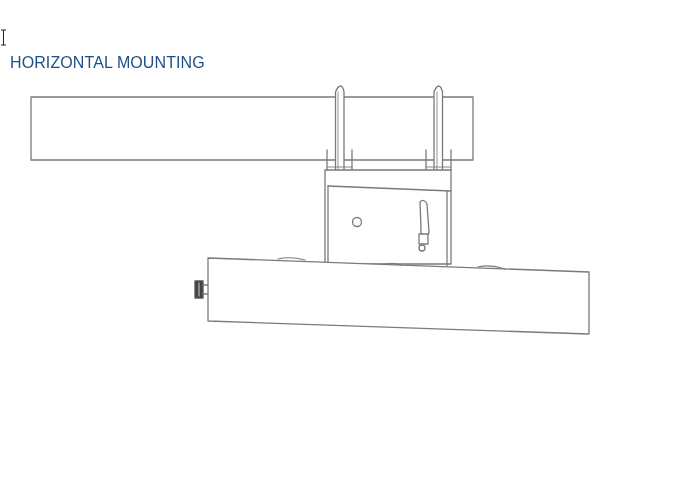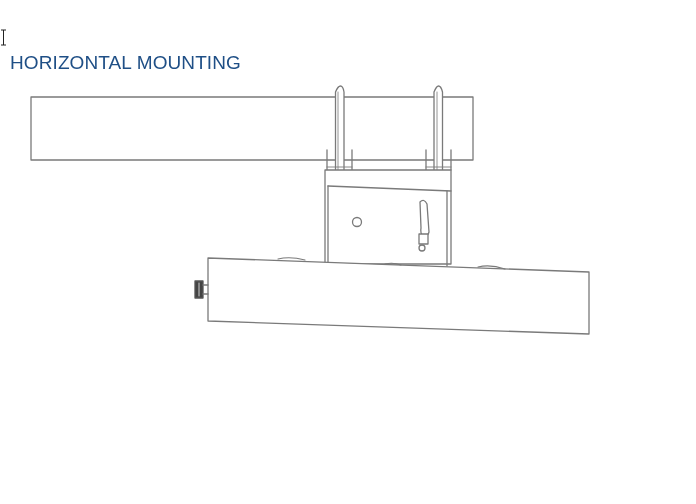--- a/index.html
+++ b/index.html
@@ -18,21 +18,21 @@
       position: absolute;
       left: 0px;
       top: 29px;
       width: 8px;
       height: 17px;
     }
     .heading {
       position: absolute;
       left: 10px;
       top: 52px;
-      font-size: 19px;
+      font-size: 16px;
       line-height: 22px;
       color: #1f4f86;
       letter-spacing: 0.1px;
       white-space: nowrap;
       font-family: "Liberation Sans", sans-serif;
     }
     .figure {
       position: absolute;
       left: 0;
       top: 0;

